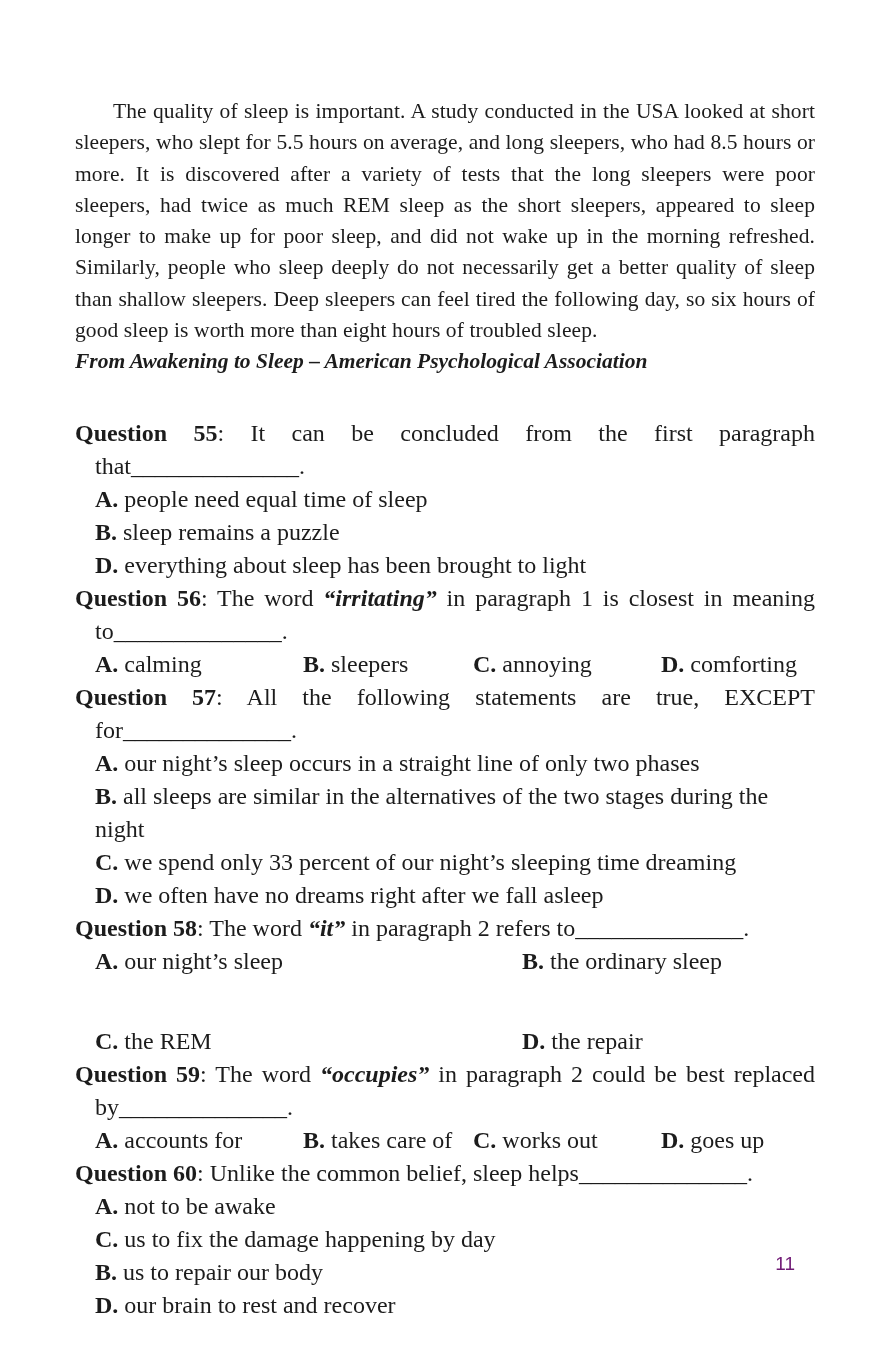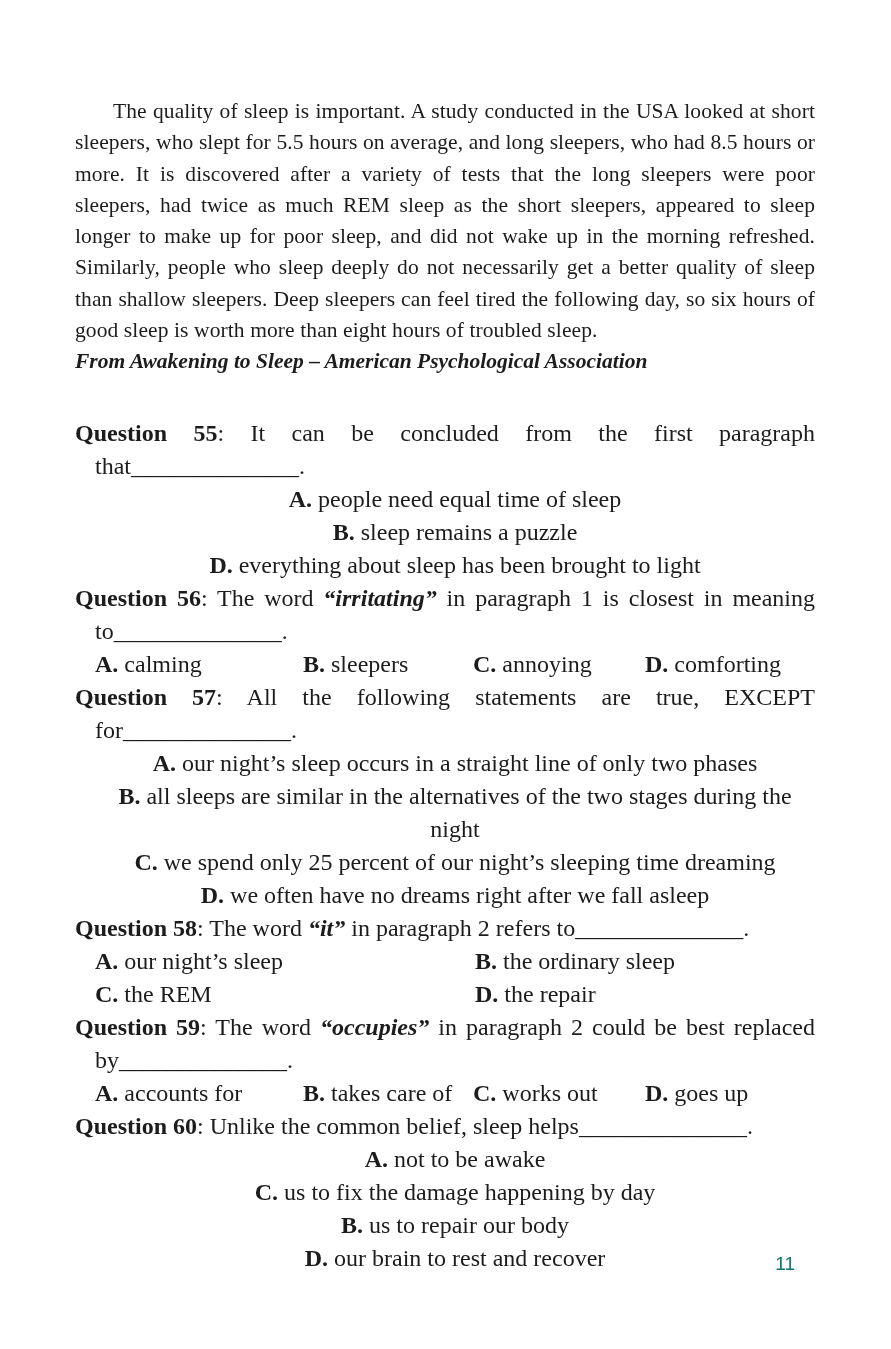--- a/index.html
+++ b/index.html
@@ -40,41 +40,42 @@
     font-size: 24px;
     line-height: 33px;
   }
   .q-header {
     text-align: justify;
     padding-left: 20px;
     text-indent: -20px;
   }
   .b  { font-weight: bold; }
   .bi { font-weight: bold; font-style: italic; }
-  .opts.stack .opt { padding-left: 20px; text-align: center; }
+  .opts.stack .opt { padding-left: 20px; }
   .opts.row {
     display: flex;
     padding-left: 20px;
   }
   .opts.row .opt:nth-child(1) { width: 208px; }
   .opts.row .opt:nth-child(2) { width: 170px; }
   .opts.row .opt:nth-child(3) { width: 172px; }
-  .opts.row .opt:nth-child(4) { width: auto; }
+  .opts.row .opt:nth-child(4) { width: auto; margin-left: 16px; }
   .opts.grid2 {
     display: grid;
     grid-template-columns: 380px auto;
     padding-left: 20px;
+    gap: 47px;
   }
   .page-number {
     position: absolute;
     top: 1253px;
     right: 96px;
     font-family: "Liberation Sans", sans-serif;
     font-size: 19px;
-    color: #0f766e;
+    color: #701a75;
   }
 </style>
 </head>
 <body>
 
 <div class="page">
   <div class="content">
     <div class="passage-paragraph">The quality of sleep is important. A study conducted in the USA looked at short sleepers, who slept for 5.5 hours on average, and long sleepers, who had 8.5 hours or more. It is discovered after a variety of tests that the long sleepers were poor sleepers, had twice as much REM sleep as the short sleepers, appeared to sleep longer to make up for poor sleep, and did not wake up in the morning refreshed. Similarly, people who sleep deeply do not necessarily get a better quality of sleep than shallow sleepers. Deep sleepers can feel tired the following day, so six hours of good sleep is worth more than eight hours of troubled sleep.</div>
     <div class="attribution">From Awakening to Sleep – American Psychological Association</div>
     <div class="questions">
@@ -93,21 +94,21 @@
             <div class="opt"><span class="b">B.</span><span> sleepers</span></div>
             <div class="opt"><span class="b">C.</span><span> annoying</span></div>
             <div class="opt"><span class="b">D.</span><span> comforting</span></div>
           </div>
         </div>
         <div class="question">
           <div class="q-header"><span class="b">Question 57</span><span>:  All the following statements are true, EXCEPT for______________.</span></div>
           <div class="opts stack">
             <div class="opt"><span class="b">A.</span><span> our night’s sleep occurs in a straight line of only two phases</span></div>
             <div class="opt"><span class="b">B.</span><span> all sleeps are similar in the alternatives of the two stages during the night</span></div>
-            <div class="opt"><span class="b">C.</span><span> we spend only 25 percent of our night’s sleeping time dreaming</span></div>
+            <div class="opt"><span class="b">C.</span><span> we spend only 33 percent of our night’s sleeping time dreaming</span></div>
             <div class="opt"><span class="b">D.</span><span> we often have no dreams right after we fall asleep</span></div>
           </div>
         </div>
         <div class="question">
           <div class="q-header"><span class="b">Question 58</span><span>:  The word </span><span class="bi">“it”</span><span> in paragraph 2 refers to______________.</span></div>
           <div class="opts grid2">
             <div class="opt"><span class="b">A.</span><span> our night’s sleep</span></div>
             <div class="opt"><span class="b">B.</span><span> the ordinary sleep</span></div>
             <div class="opt"><span class="b">C.</span><span> the REM</span></div>
             <div class="opt"><span class="b">D.</span><span> the repair</span></div>

